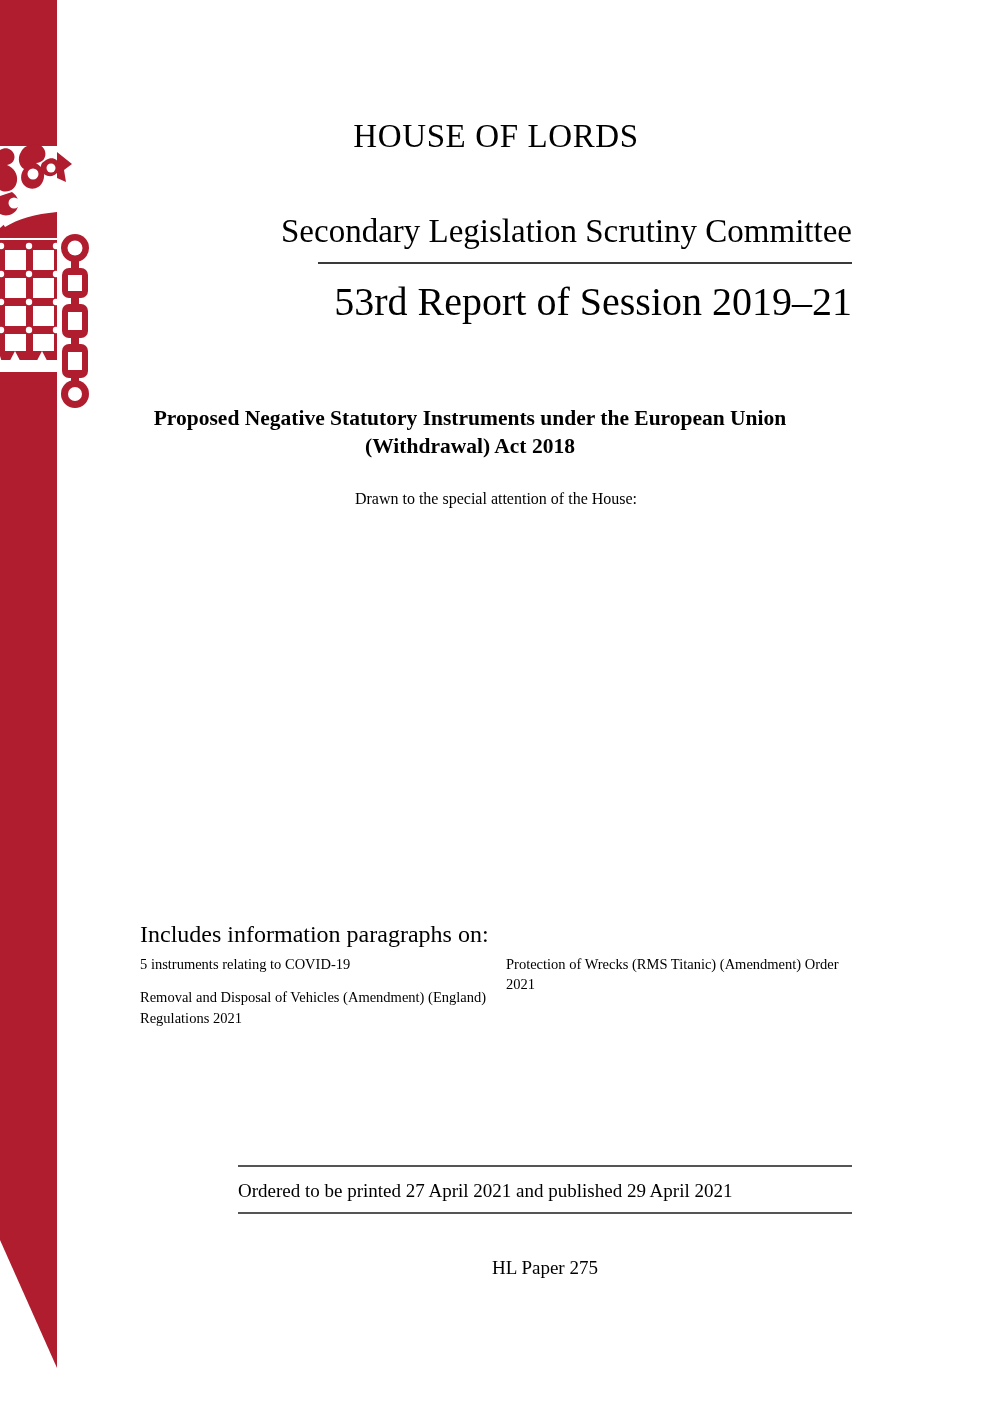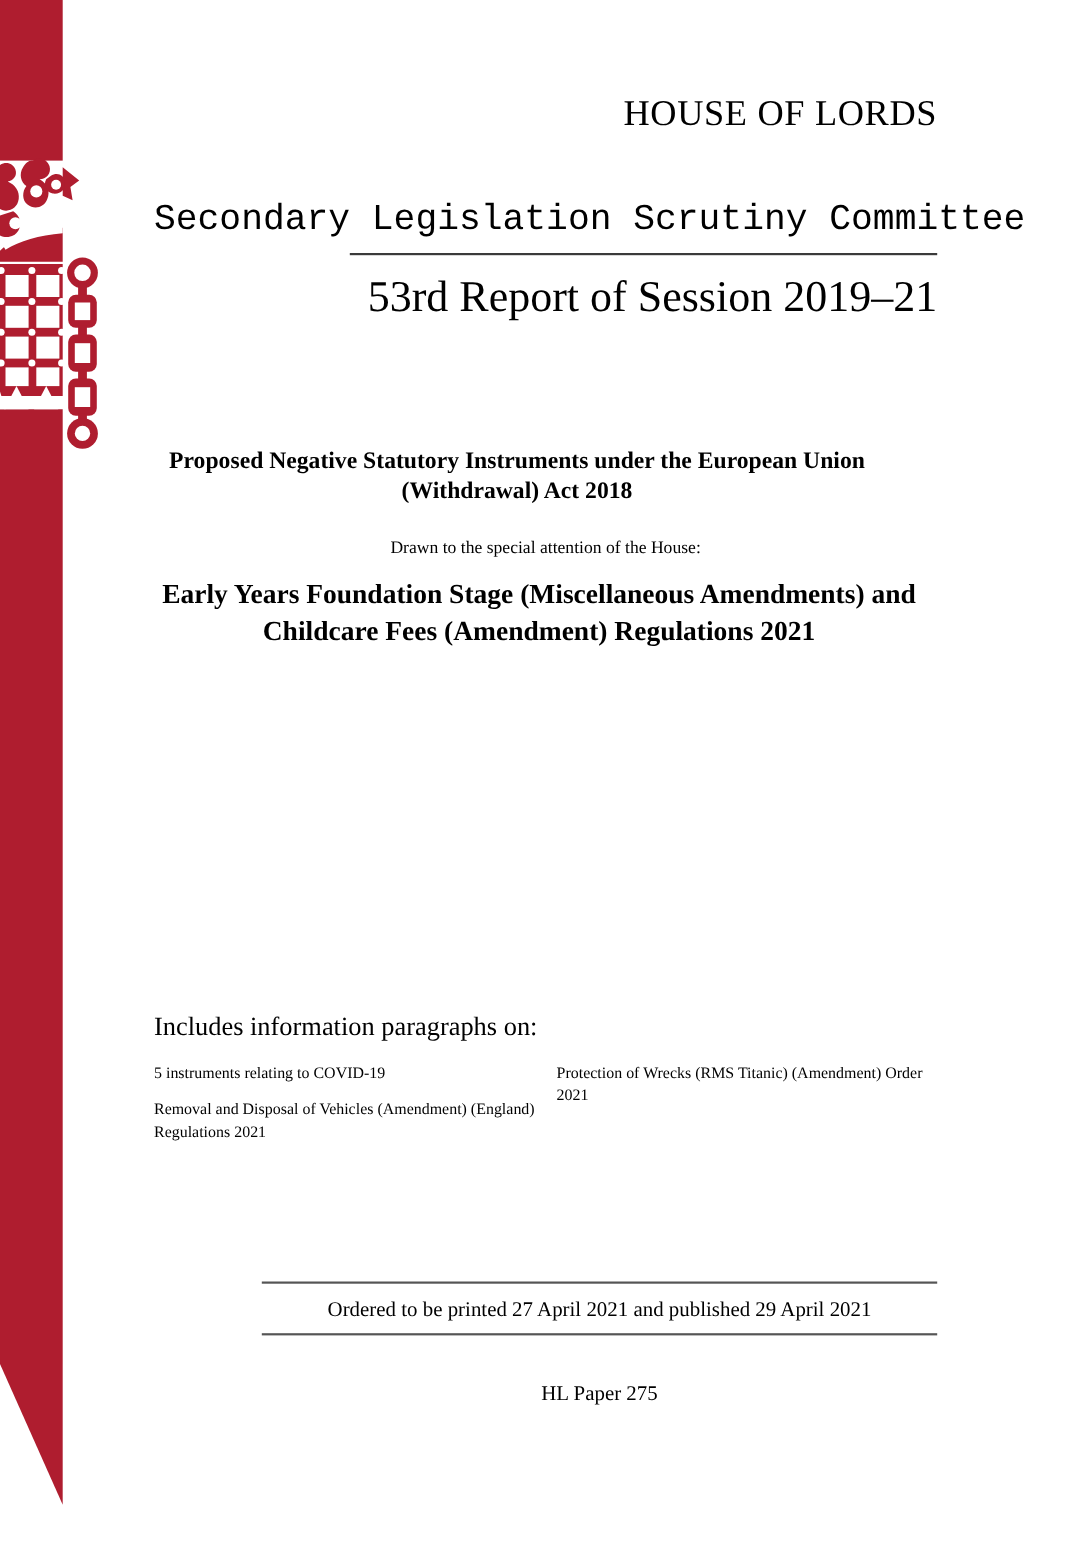--- a/index.html
+++ b/index.html
@@ -31,29 +31,29 @@
     position: absolute;
     left: 140px;
     top: 0;
     width: 712px;
     text-align: right;
   }
   #house-of-lords {
     font-size: 33px;
     letter-spacing: 0.6px;
     line-height: 1;
-    padding-top: 88px;
+    padding-top: 120px;
     white-space: nowrap;
+    text-align: center;
   }
   #committee-name {
     font-size: 33px;
     line-height: 1;
     padding-top: 62px;
     white-space: nowrap;
-    font-family: Liberation Mono, monospace;
   }
   #header-rule {
     margin: 14px 0 0 178px;
     border-top: 2px solid #3a3a3a;
   }
   #report-session {
     font-size: 40px;
     line-height: 1;
     padding-top: 18px;
     white-space: nowrap;
@@ -92,21 +92,21 @@
     left: 140px;
     top: 920px;
     width: 712px;
   }
   #includes-heading {
     font-size: 24px;
     line-height: 1.2;
   }
   #includes-cols {
     display: flex;
-    margin-top: 17px;
+    margin-top: 5px;
     font-family: Liberation Serif, serif;
   }
   #includes-cols .col {
     width: 366px;
   }
   #includes-cols .col.second {
     width: 346px;
   }
   .include-item {
     font-size: 14.5px;
@@ -122,21 +122,21 @@
     width: 614px;
     text-align: right;
   }
   .footer-rule {
     border-top: 2px solid #555555;
   }
   #ordered-line {
     font-size: 19px;
     line-height: 1;
     padding: 14px 0 12px 0;
-    text-align: center;
+    text-align: left;
   }
   #published-by {
     font-size: 19px;
     line-height: 1;
     padding-top: 26px;
   }
   #hl-paper {
     font-size: 19px;
     line-height: 1;
     padding-top: 44px;
@@ -228,21 +228,20 @@
 <div id="header">
   <div id="house-of-lords">HOUSE OF LORDS</div>
   <div id="committee-name">Secondary Legislation Scrutiny Committee</div>
   <div id="header-rule"></div>
   <div id="report-session">53rd Report of Session 2019–21</div>
 </div>
 
 <div id="titleblock">
   <div id="si-category">Proposed Negative Statutory Instruments under the European Union (Withdrawal) Act 2018</div>
   <div id="drawn-label">Drawn to the special attention of the House:</div>
-  <div id="instrument-title">Early Years Foundation Stage (Miscellaneous Amendments) and Childcare Fees (Amendment) Regulations 2021</div>
 </div>
 
 <div id="includes">
   <div id="includes-heading">Includes information paragraphs on:</div>
   <div id="includes-cols">
     <div class="col">
       <div class="include-item">5 instruments relating to COVID-19</div>
       <div class="include-item">Removal and Disposal of Vehicles (Amendment) (England) Regulations 2021</div>
     </div>
     <div class="col second">

